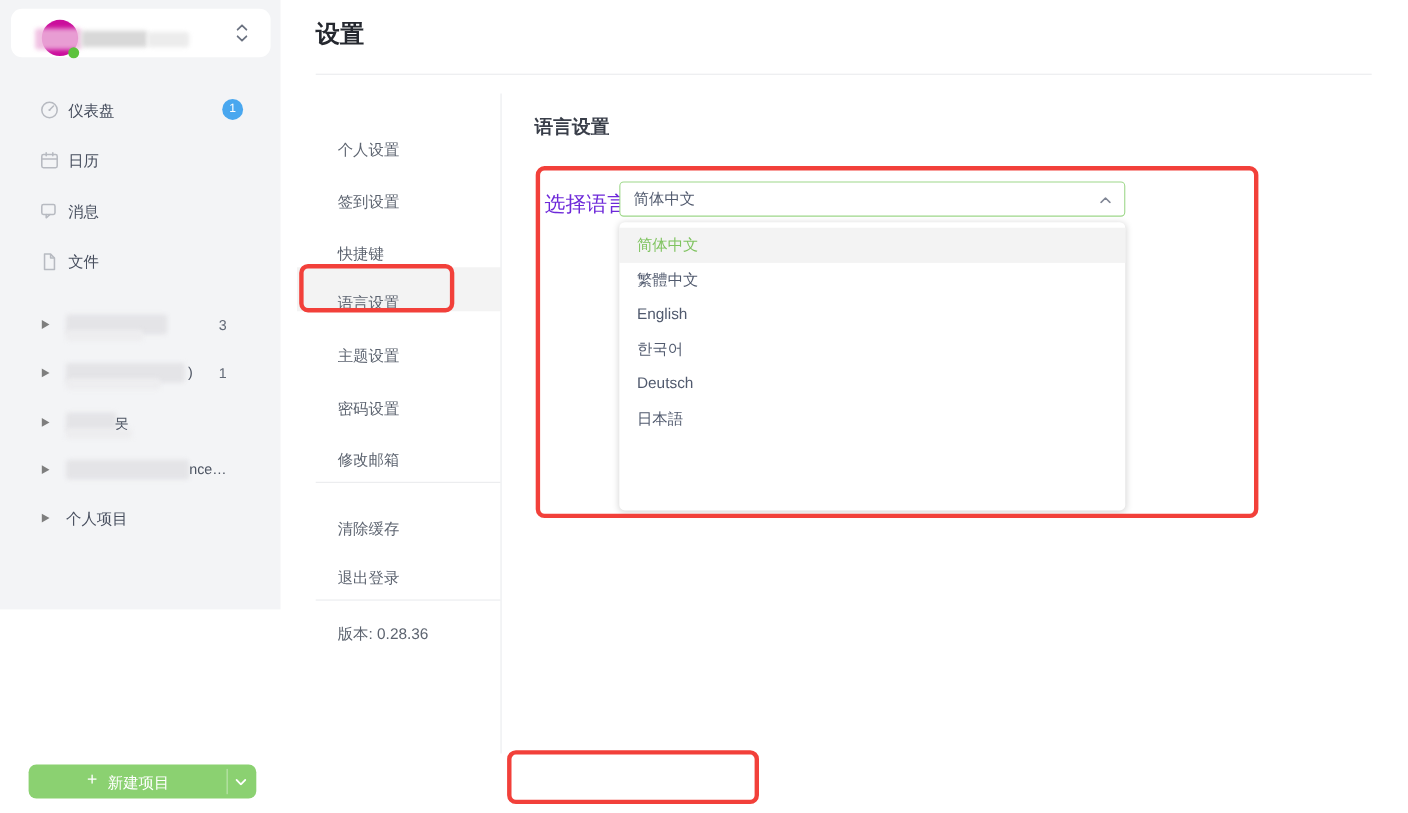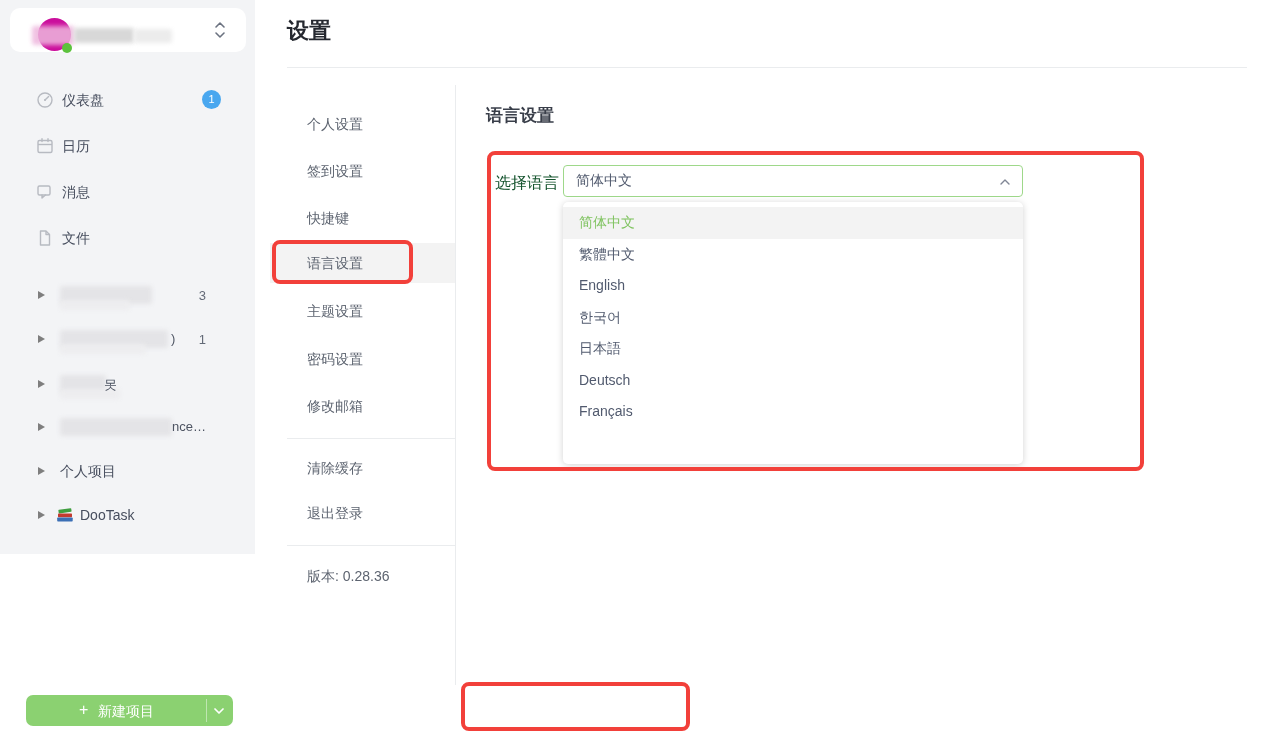--- a/index.html
+++ b/index.html
@@ -38,27 +38,27 @@
   .np-divider { position:absolute; left:180px; top:4px; width:1px; height:23px; background:rgba(255,255,255,.45); }
   .np-chevron { position:absolute; left:188px; top:13px; }
 
   
   .page-title { position:absolute; left:287px; top:16px; font-size:22px; font-weight:700; color:#25282f; }
   .h-divider { position:absolute; left:287px; top:67px; width:960px; height:1px; background:#eaecee; }
   .v-divider { position:absolute; left:455px; top:85px; width:1px; height:600px; background:#eaecee; }
 
   
   .menu-active-bg { position:absolute; left:270px; top:243px; width:185px; height:40px; background:#f3f3f3; }
-  .menu-item { position:absolute; left:307px; height:20px; line-height:20px; font-size:14px; color:#5d6470; cursor:pointer; }
+  .menu-item { position:absolute; left:307px; height:20px; line-height:20px; font-size:14px; color:#5d6470; cursor:pointer;margin-top:12px; }
   .menu-divider { position:absolute; left:287px; width:168px; height:1px; background:#eaecee; }
   .version { position:absolute; left:307px; top:568px; font-size:14px; color:#5d6470; }
 
   
   .panel-title { position:absolute; left:486px; top:104px; font-size:17px; font-weight:700; color:#393e49; }
-  .form-label { position:absolute; left:495px; top:173px; font-size:16px; color:#14532d; }
+  .form-label { position:absolute; left:495px; top:173px; font-size:19px; color:#6d28d9; }
   .lang-select { position:absolute; left:563px; top:165px; width:460px; height:32px; background:#fff; border:1px solid #9ed88a; border-radius:4px; cursor:pointer; }
   .select-value { position:absolute; left:12px; top:6px; font-size:14px; color:#515a6e; }
   .select-chevron { position:absolute; right:12px; top:13px; }
 
   .dropdown { position:absolute; left:563px; top:202px; width:460px; height:262px; background:#fff; border-radius:5px; box-shadow:0 1px 7px rgba(0,0,0,.18); padding:5px 0; }
   .option { height:31.5px; line-height:31.5px; padding-left:16px; font-size:14px; color:#515a6e; cursor:pointer; }
   .option.selected { color:#7fc35f; background:#f3f3f3; }
 
   .btn { position:absolute; top:740px; height:40px; border-radius:4px; font-size:16px; font-family:Liberation Mono, monospace; cursor:pointer; }
   .btn-submit { left:481px; width:92px; background:#8bd171; border:1px solid #8bd171; color:#fff; }
@@ -153,29 +153,20 @@
       <span class="tri"></span>
       <span class="redact-block" style="width:112px"></span>
       <span class="proj-frag" style="left:172px">nce…</span>
     </div>
 
     <div class="proj-item" style="top:460px">
       <span class="tri"></span>
       <span class="proj-label">个人项目</span>
     </div>
 
-    <div class="proj-item" style="top:504px">
-      <span class="tri"></span>
-      <svg class="dootask-logo" width="19" height="17" viewBox="0 0 19 17">
-        <rect x="2.5" y="2" width="13" height="3.6" rx="0.7" fill="#3f9e3f" transform="rotate(-8 9 4)"></rect>
-        <rect x="2" y="6.6" width="14" height="3.6" rx="0.7" fill="#c23b30"></rect>
-        <rect x="1.2" y="10.6" width="15.5" height="3.8" rx="0.7" fill="#3b6fb5"></rect>
-      </svg>
-      <span class="proj-label" style="left:80px">DooTask</span>
-    </div>
 
     <div class="new-project">
       <span class="np-plus">+</span>
       <span class="np-label">新建项目</span>
       <span class="np-divider"></span>
       <svg class="np-chevron" width="10" height="6" viewBox="0 0 10 6">
         <polyline points="1,1 5,5 9,1" fill="none" stroke="#ffffff" stroke-width="1.7" stroke-linecap="round" stroke-linejoin="round"></polyline>
       </svg>
     </div>
   </aside>
@@ -207,23 +198,22 @@
     <svg class="select-chevron" width="10" height="6" viewBox="0 0 10 6">
       <polyline points="1,5 5,1 9,5" fill="none" stroke="#808695" stroke-width="1.4" stroke-linecap="round" stroke-linejoin="round"></polyline>
     </svg>
   </div>
 
   <div class="dropdown">
     <div class="option selected">简体中文</div>
     <div class="option">繁體中文</div>
     <div class="option">English</div>
     <div class="option">한국어</div>
+    <div class="option">Deutsch</div>
     <div class="option">日本語</div>
-    <div class="option">Deutsch</div>
-    <div class="option">Français</div>
   </div>
 
   <button class="btn btn-submit">提交</button>
   <button class="btn btn-reset">重置</button>
 
   <div class="annotation anno-menu"></div>
   <div class="annotation anno-form"></div>
   <div class="annotation anno-buttons"></div>
 
 </div>

